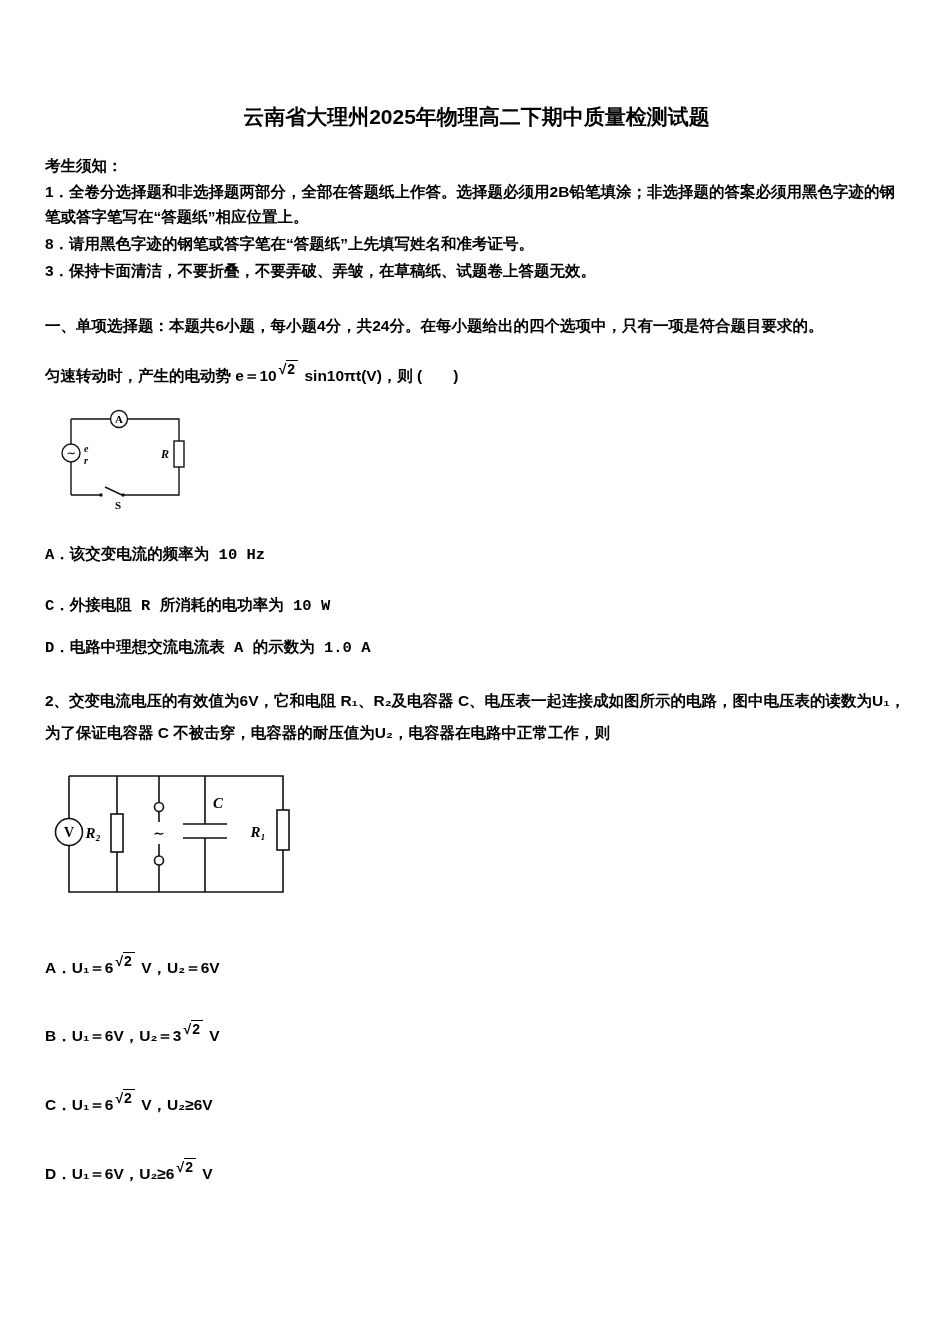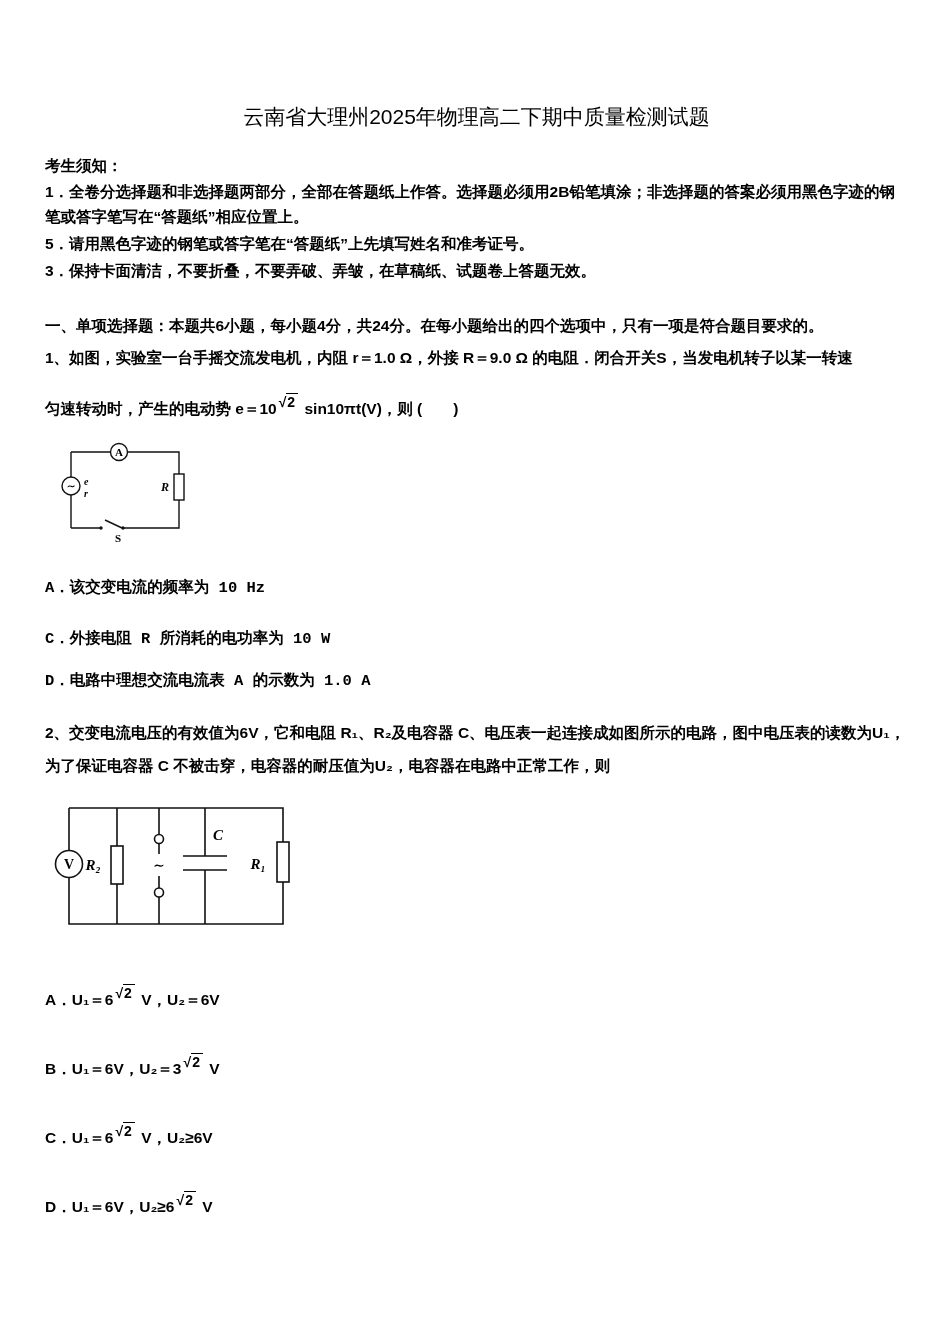--- a/index.html
+++ b/index.html
@@ -8,21 +8,21 @@
     min-height: 1344px;
     box-sizing: border-box;
     padding: 100px 42px 40px 45px;
     font-family: "Liberation Sans", "DejaVu Sans", sans-serif;
     font-weight: 600;
     font-size: 15.5px;
     line-height: 1.6;
     color: #000;
     background: #fff;
   }
-  .title { text-align: center; font-size: 21px; font-weight: 400; margin: 0 0 20px 0; }
+  .title { text-align: center; font-size: 21px; font-weight: 700; margin: 0 0 20px 0; }
   .notice-heading { margin: 0; }
   .notice-item { margin: 2px 0; }
   .section-heading { margin: 30px 0 8px 0; }
   .stem { margin: 8px 0 0 0; }
   .stem-wrap { line-height: 2.1; margin-top: 24px; }
   .stem2 { margin: 22px 0 0 0; }
   .option { margin: 17px 0 0 0; }
   .option.tall { margin-top: 26px; }
   .q2-options .option { margin-top: 40px; }
   .sqrt { display: inline-block; vertical-align: 7px; font-size: 14px; margin: 0 2px; line-height: 1; }
@@ -38,28 +38,27 @@
 </head>
 <body>
 
 <div class="page">
 
   <h1 class="title">云南省大理州2025年物理高二下期中质量检测试题</h1>
 
   <div>
     <p class="notice-heading">考生须知：</p>
     <p class="notice-item">1．全卷分选择题和非选择题两部分，全部在答题纸上作答。选择题必须用2B铅笔填涂；非选择题的答案必须用黑色字迹的钢笔或答字笔写在“答题纸”相应位置上。</p>
-    <p class="notice-item">5．请用黑色字迹的钢笔或答字笔在“答题纸”上先填写姓名和准考证号。</p>
+    <p class="notice-item">8．请用黑色字迹的钢笔或答字笔在“答题纸”上先填写姓名和准考证号。</p>
     <p class="notice-item">3．保持卡面清洁，不要折叠，不要弄破、弄皱，在草稿纸、试题卷上答题无效。</p>
   </div>
 
   <p class="section-heading">一、单项选择题：本题共6小题，每小题4分，共24分。在每小题给出的四个选项中，只有一项是符合题目要求的。</p>
 
   <div>
-    <p class="stem">1、如图，实验室一台手摇交流发电机，内阻 r＝1.0 Ω，外接 R＝9.0 Ω 的电阻．闭合开关S，当发电机转子以某一转速</p>
 
     <p class="stem2"><span>匀速转动时，产生的电动势 e＝10</span><span class="sqrt"><span class="radsign">√</span><span class="radicand">2</span></span><span> sin10πt(V)，则 (　　)</span></p>
 
     <svg class="circuit1" width="132" height="110" viewBox="0 0 132 110">
       <g stroke="#111" stroke-width="1.4" fill="none">
         <path d="M12 14 H51 M69 14 H120 V36 M120 62 V90 H65 M42 90 H12 M12 90 V57 M12 39 V14"></path>
         <circle cx="60" cy="14" r="8.5" fill="#fff"></circle>
         <circle cx="12" cy="48" r="9" fill="#fff"></circle>
         <rect x="115" y="36" width="10" height="26" fill="#fff"></rect>
         <path d="M63 90 L46 82"></path>

